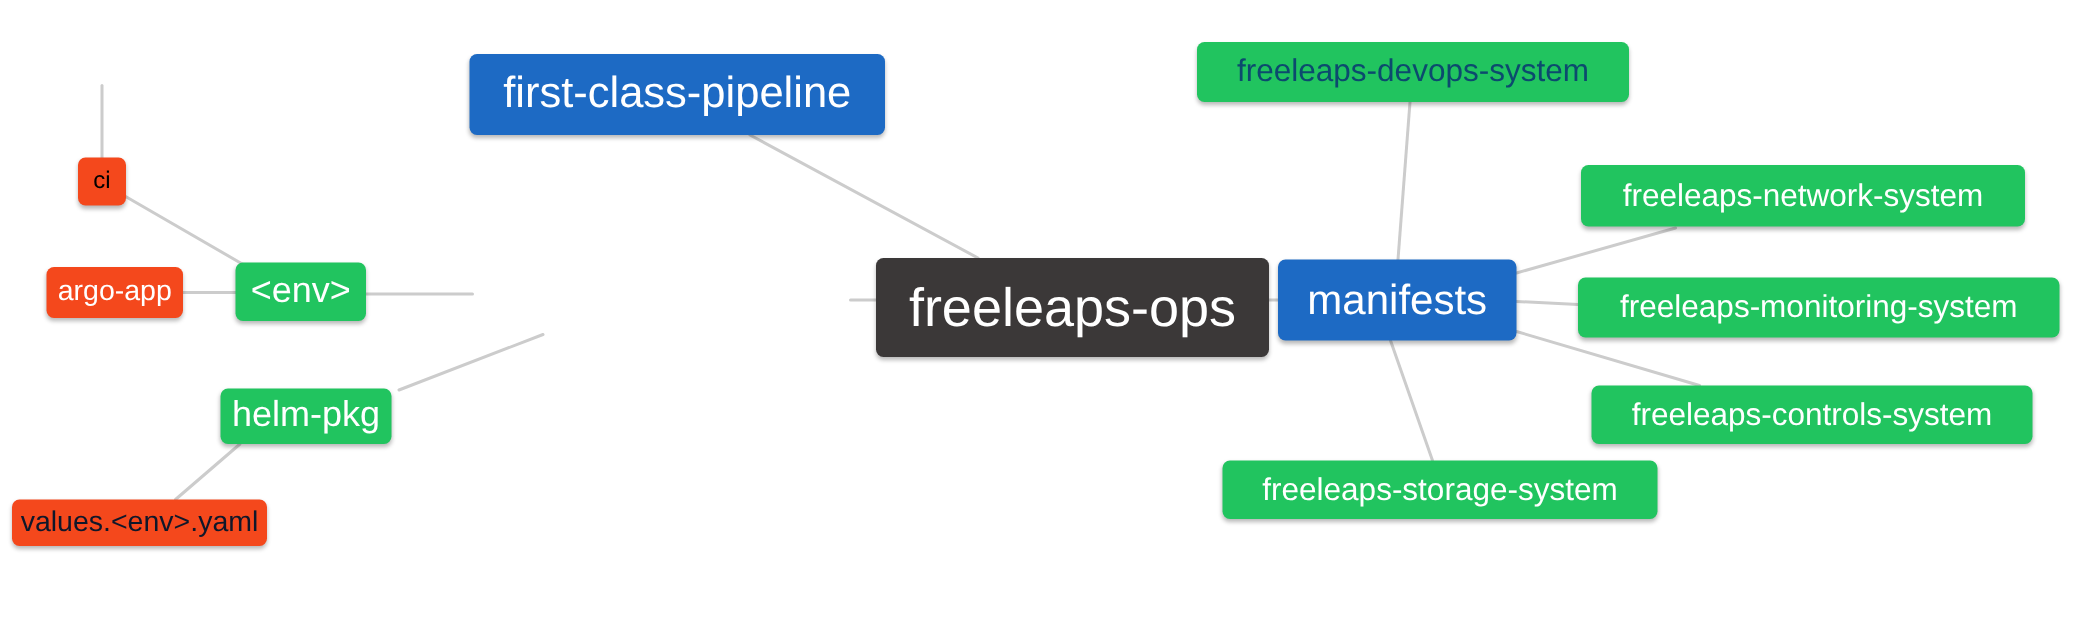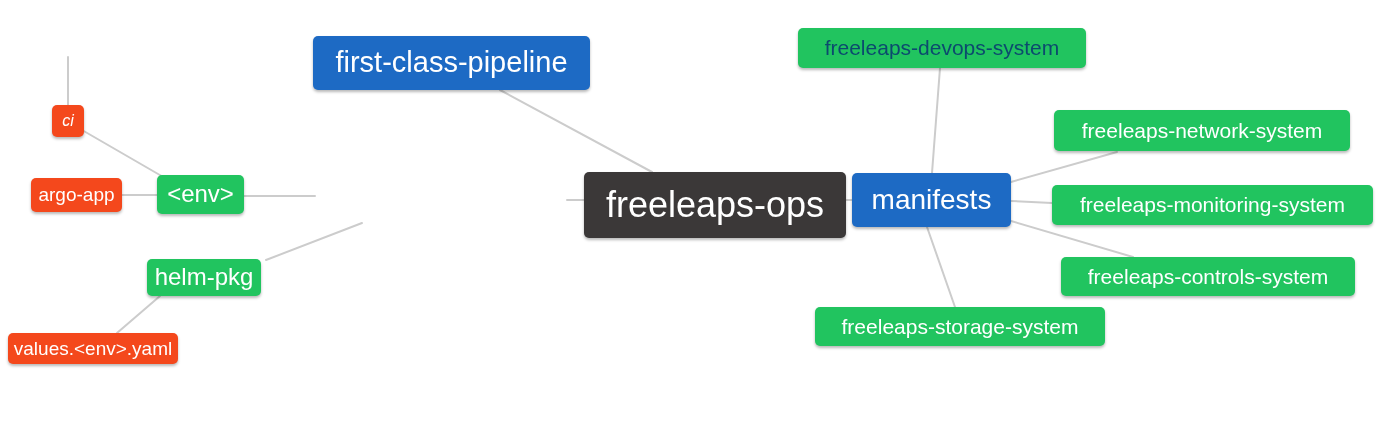--- a/index.html
+++ b/index.html
@@ -56,33 +56,33 @@
       <line x1="500" y1="90" x2="652" y2="172" stroke="#cccccc" stroke-width="2" stroke-linecap="round"></line>
       <line x1="567" y1="200" x2="584" y2="200" stroke="#cccccc" stroke-width="2" stroke-linecap="round"></line>
       <line x1="846" y1="200" x2="852" y2="200" stroke="#cccccc" stroke-width="2" stroke-linecap="round"></line>
       <line x1="932" y1="173" x2="940" y2="68" stroke="#cccccc" stroke-width="2" stroke-linecap="round"></line>
       <line x1="1011" y1="182" x2="1117" y2="152" stroke="#cccccc" stroke-width="2" stroke-linecap="round"></line>
       <line x1="1011" y1="201" x2="1052" y2="203" stroke="#cccccc" stroke-width="2" stroke-linecap="round"></line>
       <line x1="1011" y1="221" x2="1133" y2="257" stroke="#cccccc" stroke-width="2" stroke-linecap="round"></line>
       <line x1="927" y1="227" x2="955" y2="307" stroke="#cccccc" stroke-width="2" stroke-linecap="round"></line>
     </svg>
 
-    <div class="node" style="left: 52px; top: 105px; width: 32px; height: 32px; font-size: 16px; background: rgb(244, 72, 28); color: #ffffff; font-style: italic;">
+    <div class="node" style="left: 52px; top: 105px; width: 32px; height: 32px; font-size: 16px; background: rgb(244, 72, 28); color: #000000;">
       <span>ci</span>
     </div>
     <div class="node" style="left: 31px; top: 178px; width: 91px; height: 34px; font-size: 19px; background: rgb(244, 72, 28); color: rgb(255, 255, 255);">
       <span>argo-app</span>
     </div>
     <div class="node" style="left: 157px; top: 175px; width: 87px; height: 39px; font-size: 24px; background: rgb(33, 196, 95); color: rgb(255, 255, 255);">
       <span>&lt;env&gt;</span>
     </div>
     <div class="node" style="left: 147px; top: 259px; width: 114px; height: 37px; font-size: 24px; background: rgb(33, 196, 95); color: rgb(255, 255, 255);">
       <span>helm-pkg</span>
     </div>
-    <div class="node" style="left: 8px; top: 333px; width: 170px; height: 31px; font-size: 19px; background: rgb(244, 72, 28); color: #ffffff;">
+    <div class="node" style="left: 8px; top: 333px; width: 170px; height: 31px; font-size: 19px; background: rgb(244, 72, 28); color: #0f172a;">
       <span>values.&lt;env&gt;.yaml</span>
     </div>
     <div class="node" style="left: 313px; top: 36px; width: 277px; height: 54px; font-size: 29px; background: rgb(29, 106, 196); color: rgb(255, 255, 255);">
       <span>first-class-pipeline</span>
     </div>
     <div class="node" style="left: 584px; top: 172px; width: 262px; height: 66px; font-size: 36px; background: rgb(59, 56, 56); color: rgb(255, 255, 255);">
       <span>freeleaps-ops</span>
     </div>
     <div class="node" style="left: 852px; top: 173px; width: 159px; height: 54px; font-size: 28px; background: rgb(29, 106, 196); color: rgb(255, 255, 255);">
       <span>manifests</span>

